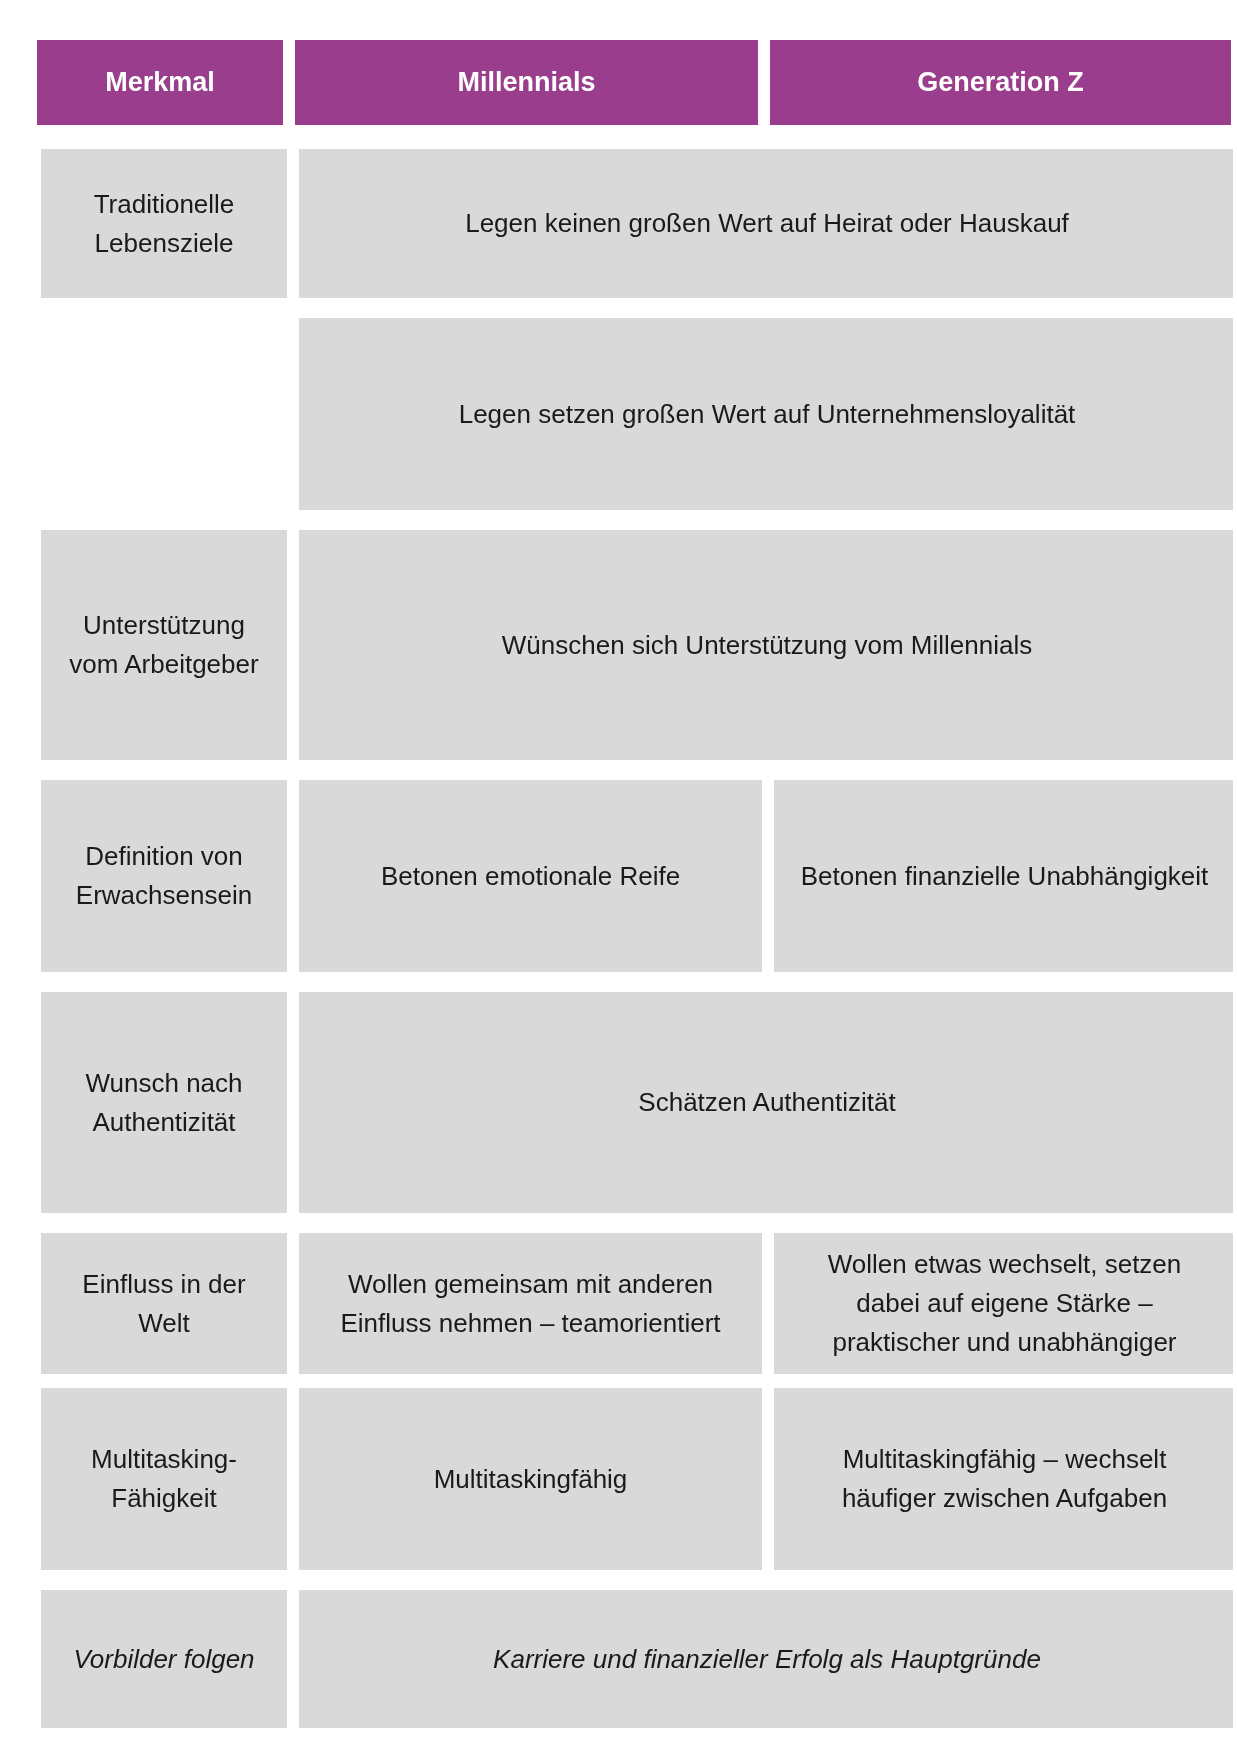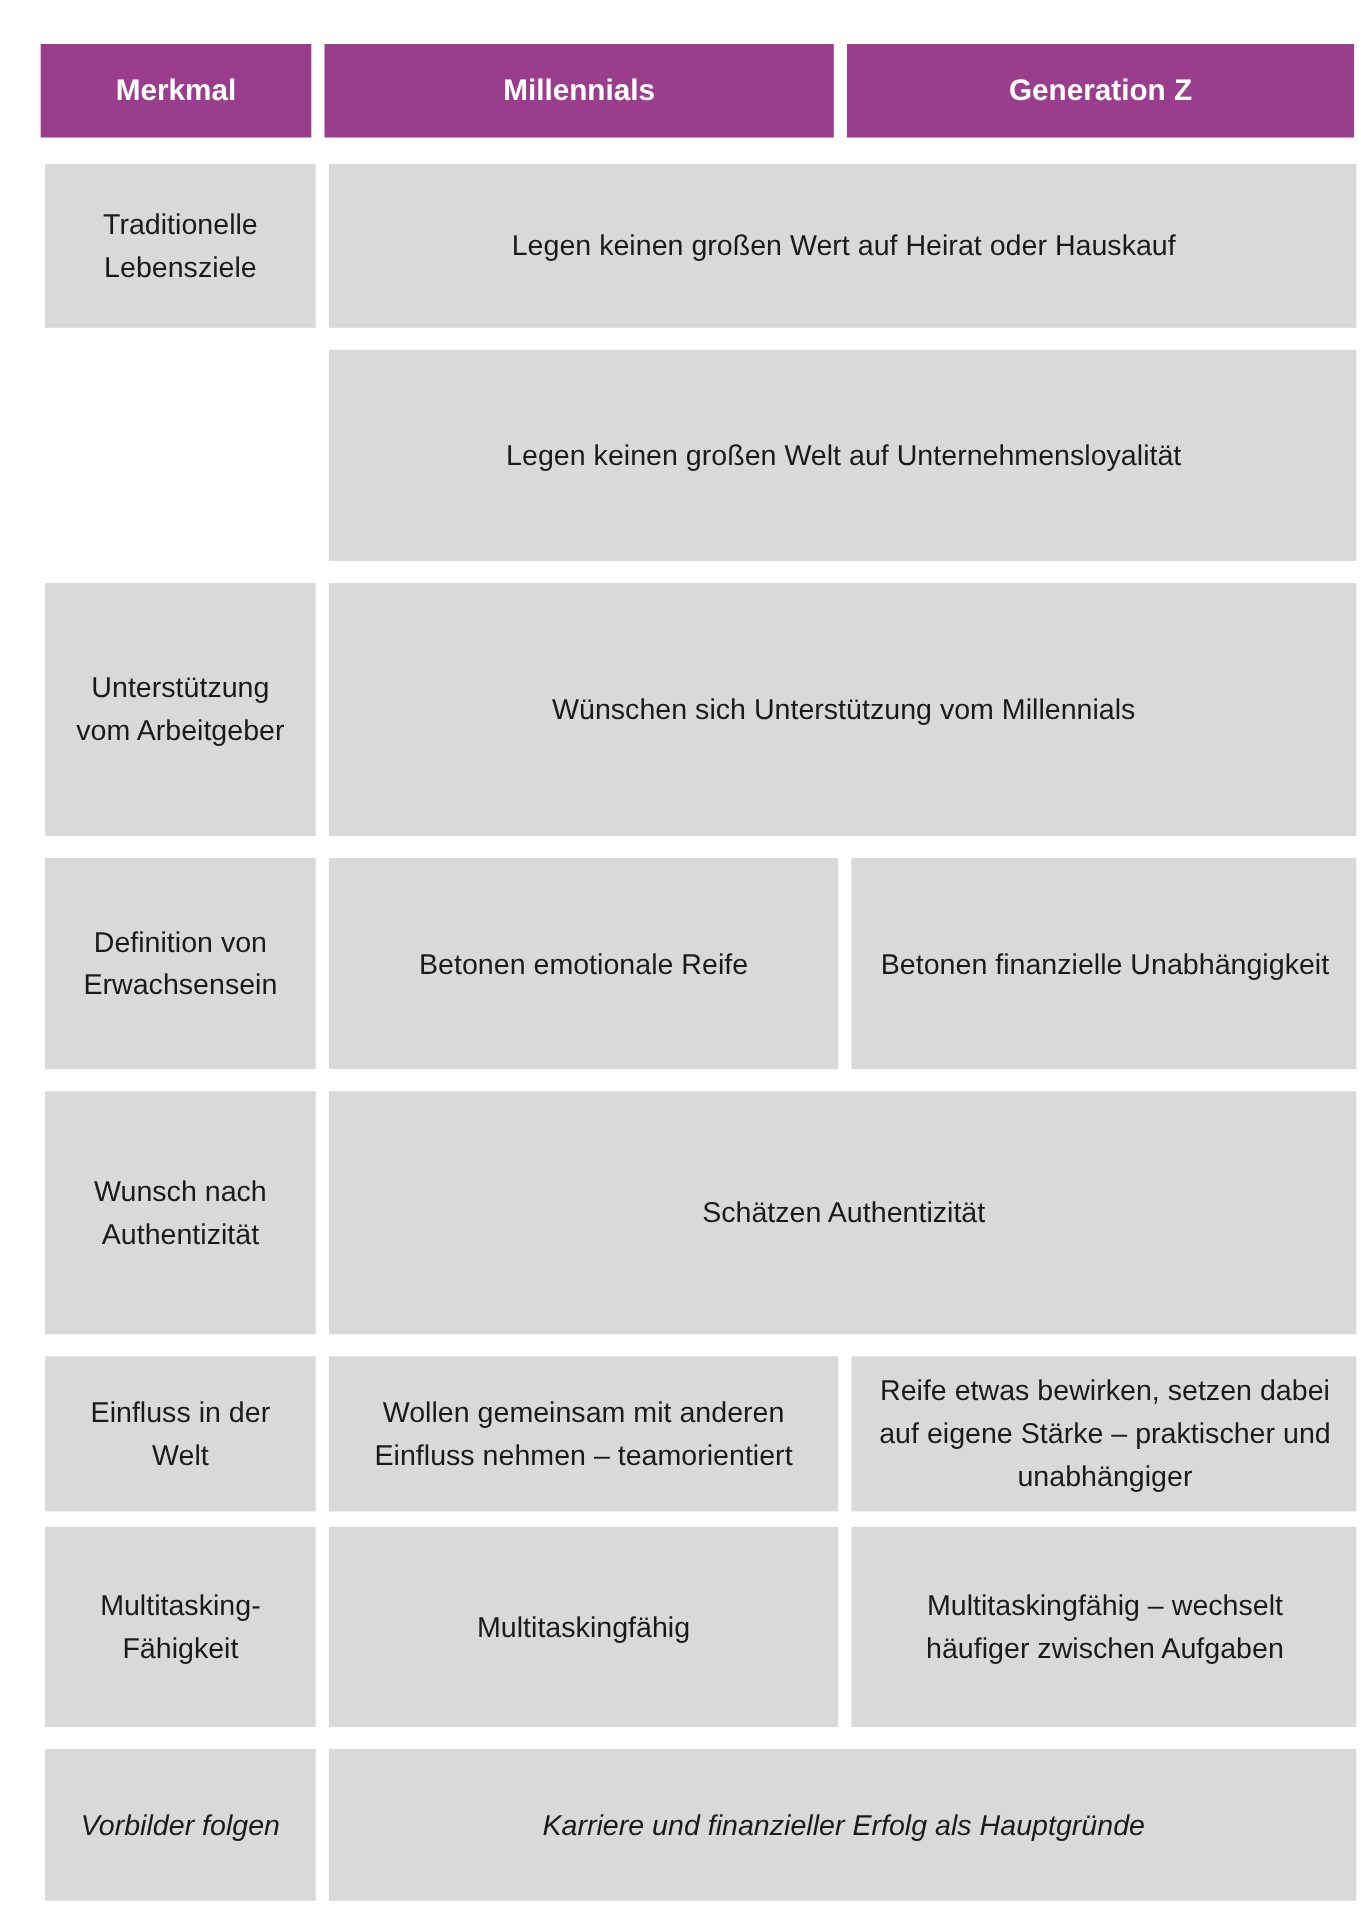--- a/index.html
+++ b/index.html
@@ -75,21 +75,21 @@
         <div class="row" style="height: 157px;">
           <div class="cell merkmal">
             <span>Traditionelle Lebensziele</span>
           </div>
           <div class="cell span2">
             <span>Legen keinen großen Wert auf Heirat oder Hauskauf</span>
           </div>
         </div>
         <div class="row" style="height: 200px;">
           <div class="cell span2">
-            <span>Legen keinen großen Welt auf Unternehmensloyalität</span>
+            <span>Legen setzen großen Wert auf Unternehmensloyalität</span>
           </div>
         </div>
         <div class="row" style="height: 238px;">
           <div class="cell merkmal">
             <span>Unterstützung vom Arbeitgeber</span>
           </div>
           <div class="cell span2">
             <span>Wünschen sich Unterstützung vom Millennials</span>
           </div>
         </div>
@@ -113,21 +113,21 @@
           </div>
         </div>
         <div class="row" style="height: 143px;">
           <div class="cell merkmal">
             <span>Einfluss in der Welt</span>
           </div>
           <div class="cell">
             <span>Wollen gemeinsam mit anderen Einfluss nehmen – teamorientiert</span>
           </div>
           <div class="cell">
-            <span>Reife etwas bewirken, setzen dabei auf eigene Stärke – praktischer und unabhängiger</span>
+            <span>Wollen etwas wechselt, setzen dabei auf eigene Stärke – praktischer und unabhängiger</span>
           </div>
         </div>
         <div class="row" style="height: 190px;">
           <div class="cell merkmal">
             <span>Multitasking-
 Fähigkeit</span>
           </div>
           <div class="cell">
             <span>Multitaskingfähig</span>
           </div>

